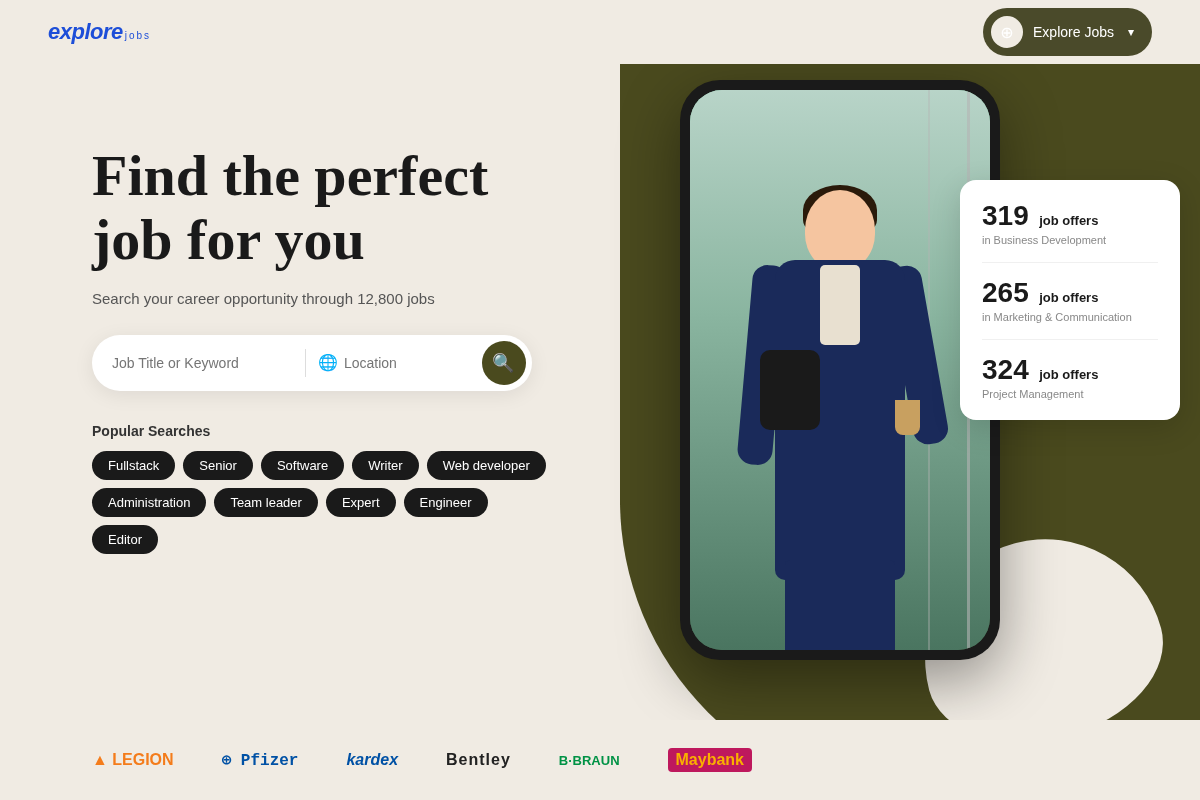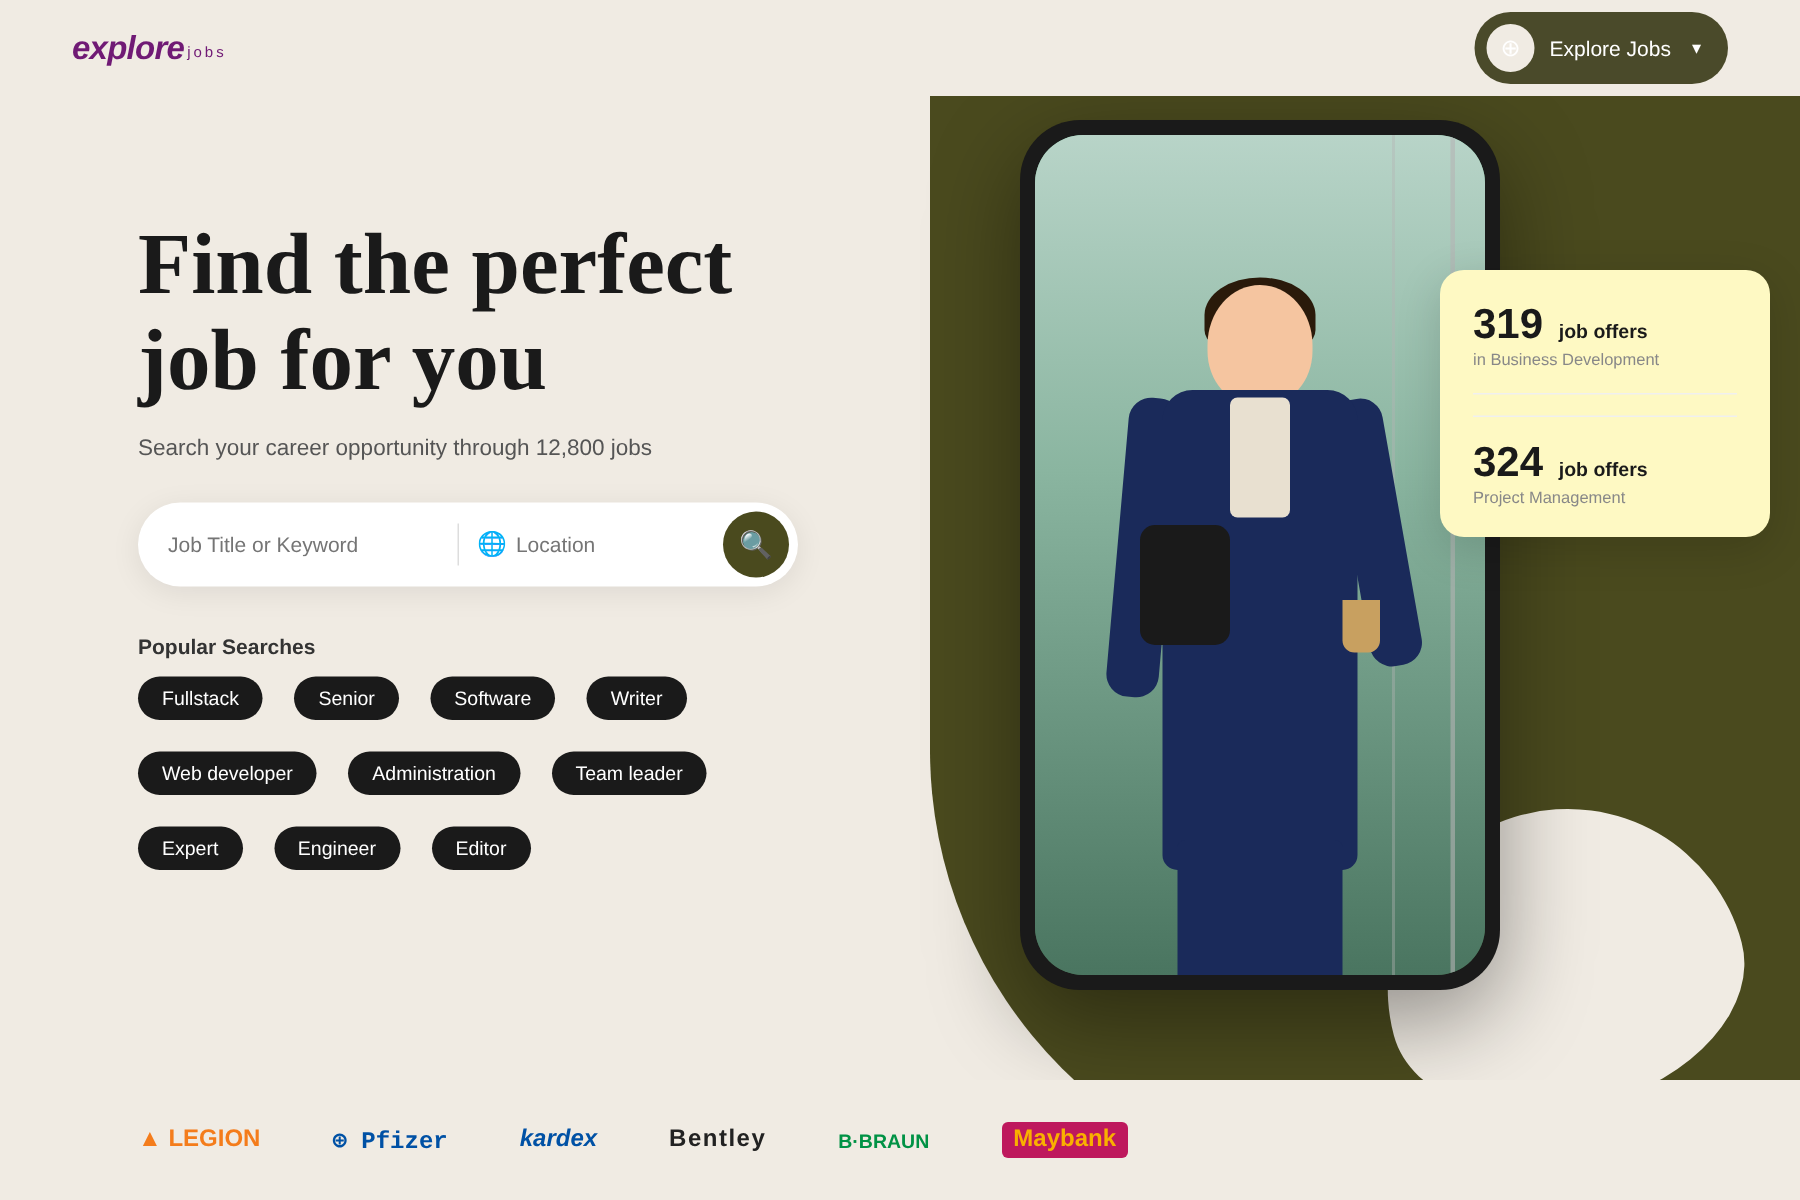--- a/index.html
+++ b/index.html
@@ -21,21 +21,21 @@
       justify-content: space-between;
       padding: 0 48px;
       height: 64px;
       background: #f0ebe3;
     }
     .nav-logo {
       display: flex;
       align-items: center;
       font-weight: 700;
       font-size: 22px;
-      color: #701a75;
+      color: #1d4ed8;
       letter-spacing: -0.5px;
     }
     .logo-explore {
       font-style: italic;
       font-weight: 800;
     }
     .logo-jobs {
       font-size: 10px;
       font-weight: 400;
       letter-spacing: 2px;
@@ -194,21 +194,21 @@
     
     .popular-label {
       font-size: 14px;
       font-weight: 600;
       color: #333;
       margin-bottom: 12px;
     }
     .tags-row {
       display: flex;
       flex-wrap: wrap;
-      gap: 21px;
+      gap: 8px;
       max-width: 460px;
       text-align: center;
     }
     .tag {
       background: #1a1a1a;
       color: #fff;
       border-radius: 20px;
       padding: 7px 16px;
       font-size: 13px;
       cursor: pointer;
@@ -422,21 +422,21 @@
       background: #1a2a5a;
       border-radius: 5px 5px 0 0;
     }
 
     
     .stats-card {
       position: absolute;
       right: 20px;
       top: 180px;
       width: 220px;
-      background: #fef9c3;
+      background: #ffffff;
       border-radius: 16px;
       padding: 20px 22px;
       box-shadow: 0 8px 30px rgba(0,0,0,0.15);
       z-index: 8;
     }
     .stat-row {
       margin-bottom: 16px;
     }
     .stat-row:last-child { margin-bottom: 0; }
     .stat-number {
@@ -543,20 +543,25 @@
     </div>
   </div>
 
   <div class="stats-card">
     <div class="stat-row">
       <span class="stat-number">319</span>
       <span class="stat-label-inline">job offers</span>
       <div class="stat-sub">in Business Development</div>
     </div>
     <div class="stat-divider"></div>
+    <div class="stat-row">
+      <span class="stat-number">265</span>
+      <span class="stat-label-inline">job offers</span>
+      <div class="stat-sub">in Marketing &amp; Communication</div>
+    </div>
     <div class="stat-divider"></div>
     <div class="stat-row">
       <span class="stat-number">324</span>
       <span class="stat-label-inline">job offers</span>
       <div class="stat-sub">Project Management</div>
     </div>
   </div>
 </div>
 
 <div class="brands">

